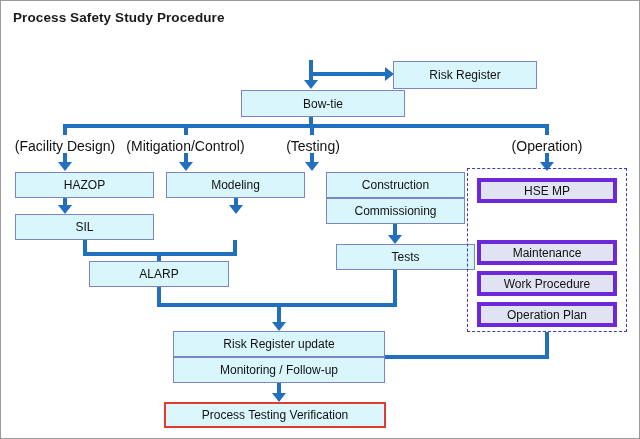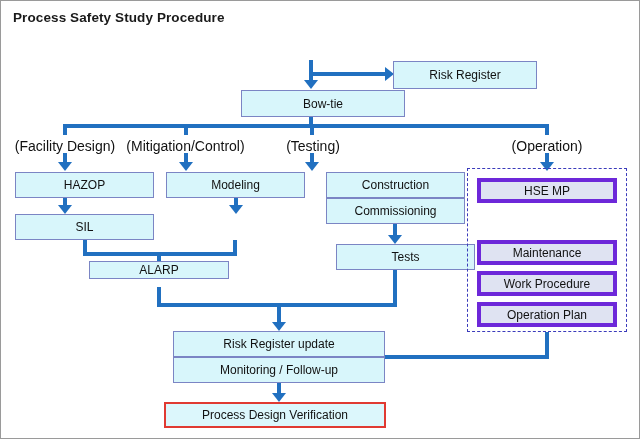--- a/index.html
+++ b/index.html
@@ -132,21 +132,21 @@
     <span>Modeling</span>
   </div>
   <div class="ln lnv" style="left:233px;top:197px;width:4px;height:9px;"></div>
   <div class="arrow down" style="left:228px;top:204px;"></div>
 
   <div class="ln lnv" style="left:82px;top:239px;width:4px;height:14px;"></div>
   <div class="ln lnv" style="left:232px;top:239px;width:4px;height:14px;"></div>
   <div class="ln lnh" style="left:82px;top:251px;width:154px;height:4px;"></div>
   <div class="ln lnv" style="left:156px;top:251px;width:4px;height:11px;"></div>
 
-  <div class="box" style="left:88px;top:260px;width:140px;height:18px;">
+  <div class="box" style="left:88px;top:260px;width:140px;height:26px;">
     <span>ALARP</span>
   </div>
 
   <div class="box" style="left:325px;top:171px;width:139px;height:26px;">
     <span>Construction</span>
   </div>
   <div class="box" style="left:325px;top:197px;width:139px;height:26px;">
     <span>Commissioning</span>
   </div>
   <div class="ln lnv" style="left:392px;top:223px;width:4px;height:14px;"></div>
@@ -184,16 +184,16 @@
     <span>Risk Register update</span>
   </div>
   <div class="box" style="left:172px;top:356px;width:212px;height:26px;">
     <span>Monitoring / Follow-up</span>
   </div>
 
   <div class="ln lnv" style="left:276px;top:382px;width:4px;height:13px;"></div>
   <div class="arrow down" style="left:271px;top:392px;"></div>
 
   <div class="box verify" style="left:163px;top:401px;width:222px;height:26px;">
-    <span>Process Design Verification</span>
+    <span>Process Testing Verification</span>
   </div>
 
 </div>
 
 </body></html>

